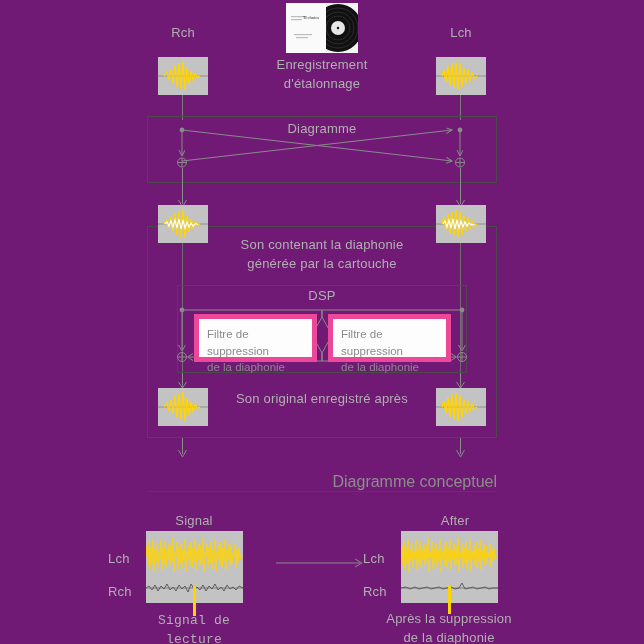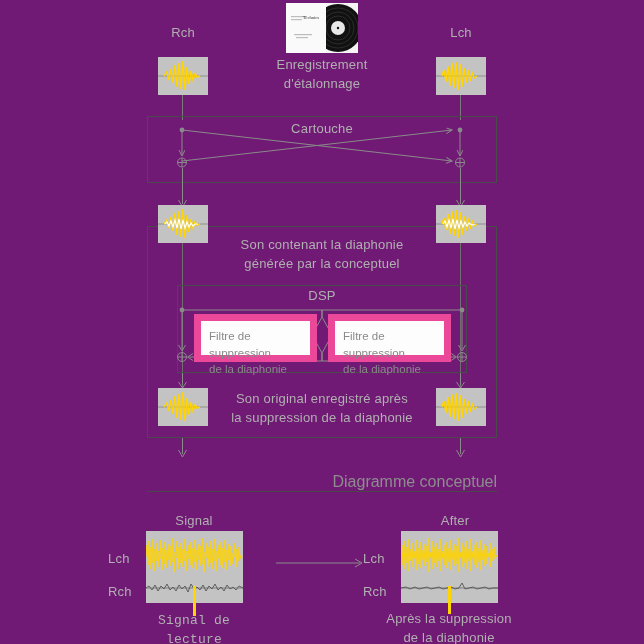--- a/index.html
+++ b/index.html
@@ -8,21 +8,21 @@
   #stage{position:relative;width:644px;height:644px;background:#701a75;}
 
   .abs{position:absolute;}
   .ctr{text-align:center;}
 
   .lbl{font-size:13px;color:#b0b0b0;letter-spacing:.2px;line-height:1.45;}
   .lbl-sm{font-size:16px;color:#8d8d8d;}
 
   
   .box{border:1px solid #4a4a4a;box-sizing:border-box;}
-  .filterbox{background:#fdfdfd;border:7px solid #ec4899;box-sizing:border-box;
+  .filterbox{background:#fdfdfd;border:5px solid #ec4899;box-sizing:border-box;
              color:#8a8a8a;font-size:11.5px;line-height:1.45;
              padding:7px 8px;}
 
   
   .wf{background:#c3c3c3;box-sizing:border-box;}
   .wf svg{display:block;}
 
   
   .sleeve{background:#f4f4f4;overflow:hidden;}
 
@@ -75,21 +75,21 @@
     <svg width="50" height="38" viewBox="0 0 50 38">
       <line x1="0" y1="19" x2="50" y2="19" stroke="#8f8f8f" stroke-width="1"></line>
       <polyline fill="none" stroke="#ffd400" stroke-width="1.5" points="6,19 8,13 10,25 12,9 14,29 16,6 18,31 20,5 22,33 24,7 26,30 28,11 30,26 32,13 34,24 36,16 38,21 41,19"></polyline>
     </svg>
   </div>
 
   <div class="abs" style="left:182px;top:95px;width:1px;height:25px;background:#7a7a7a;"></div>
   <div class="abs" style="left:460px;top:95px;width:1px;height:25px;background:#7a7a7a;"></div>
 
   <div class="abs box" style="left:147px;top:116px;width:350px;height:67px;"></div>
-  <div class="abs lbl ctr" style="left:247px;top:120px;width:150px;">Cartouche</div>
+  <div class="abs lbl ctr" style="left:247px;top:120px;width:150px;">Diagramme</div>
 
   <svg class="abs" style="left:147px;top:116px;" width="350" height="67">
     <defs>
       <marker id="ar" markerWidth="7" markerHeight="7" refX="6" refY="3" orient="auto">
         <path d="M0,0 L6,3 L0,6" fill="none" stroke="#8a8a8a" stroke-width="1"></path>
       </marker>
     </defs>
     <circle cx="35" cy="14" r="2.4" fill="#8a8a8a"></circle>
     <circle cx="313" cy="14" r="2.4" fill="#8a8a8a"></circle>
     <line x1="35" y1="14" x2="305" y2="45" stroke="#8a8a8a" stroke-width="1" marker-end="url(#ar)"></line>
@@ -127,21 +127,21 @@
   <div class="abs wf" style="left:436px;top:205px;width:50px;height:38px;">
     <svg width="50" height="38" viewBox="0 0 50 38">
       <line x1="0" y1="19" x2="50" y2="19" stroke="#8f8f8f" stroke-width="1"></line>
       <polyline fill="none" stroke="#ffd400" stroke-width="1.5" points="6,19 8,13 10,25 12,9 14,29 16,6 18,31 20,5 22,33 24,7 26,30 28,11 30,26 32,13 34,24 36,16 38,21 41,19"></polyline>
       <polyline fill="none" stroke="#ffffff" stroke-width="1.2" points="7,19 9,16 11,22 13,15 15,23 17,14 19,24 21,15 23,23 25,16 27,22 29,17 31,21 33,18 36,20 39,19"></polyline>
     </svg>
   </div>
 
   <div class="abs lbl ctr" style="left:222px;top:236px;width:200px;">
     <div>Son contenant la diaphonie</div>
-    <div>générée par la conceptuel</div>
+    <div>générée par la cartouche</div>
   </div>
 
   <div class="abs" style="left:182px;top:243px;width:1px;height:145px;background:#6e6e6e;"></div>
   <div class="abs" style="left:460px;top:243px;width:1px;height:145px;background:#6e6e6e;"></div>
 
   <div class="abs box" style="left:177px;top:285px;width:290px;height:88px;"></div>
   <div class="abs lbl ctr" style="left:262px;top:287px;width:120px;">DSP</div>
 
   <svg class="abs" style="left:177px;top:285px;" width="290" height="88">
     <circle cx="5" cy="25" r="2.4" fill="#8a8a8a"></circle>
@@ -193,21 +193,20 @@
   </div>
   <div class="abs wf" style="left:436px;top:388px;width:50px;height:38px;">
     <svg width="50" height="38" viewBox="0 0 50 38">
       <line x1="0" y1="19" x2="50" y2="19" stroke="#8f8f8f" stroke-width="1"></line>
       <polyline fill="none" stroke="#ffd400" stroke-width="1.5" points="6,19 8,13 10,25 12,9 14,29 16,6 18,31 20,5 22,33 24,7 26,30 28,11 30,26 32,13 34,24 36,16 38,21 41,19"></polyline>
     </svg>
   </div>
 
   <div class="abs lbl ctr" style="left:222px;top:390px;width:200px;">
     <div>Son original enregistré après</div>
-    <div>la suppression de la diaphonie</div>
   </div>
 
   <svg class="abs" style="left:176px;top:438px;" width="14" height="22">
     <line x1="6.5" y1="0" x2="6.5" y2="16" stroke="#8a8a8a" stroke-width="1"></line>
     <path d="M2.5,12 L6.5,19 L10.5,12" fill="none" stroke="#8a8a8a" stroke-width="1"></path>
   </svg>
   <svg class="abs" style="left:454px;top:438px;" width="14" height="22">
     <line x1="6.5" y1="0" x2="6.5" y2="16" stroke="#8a8a8a" stroke-width="1"></line>
     <path d="M2.5,12 L6.5,19 L10.5,12" fill="none" stroke="#8a8a8a" stroke-width="1"></path>
   </svg>

